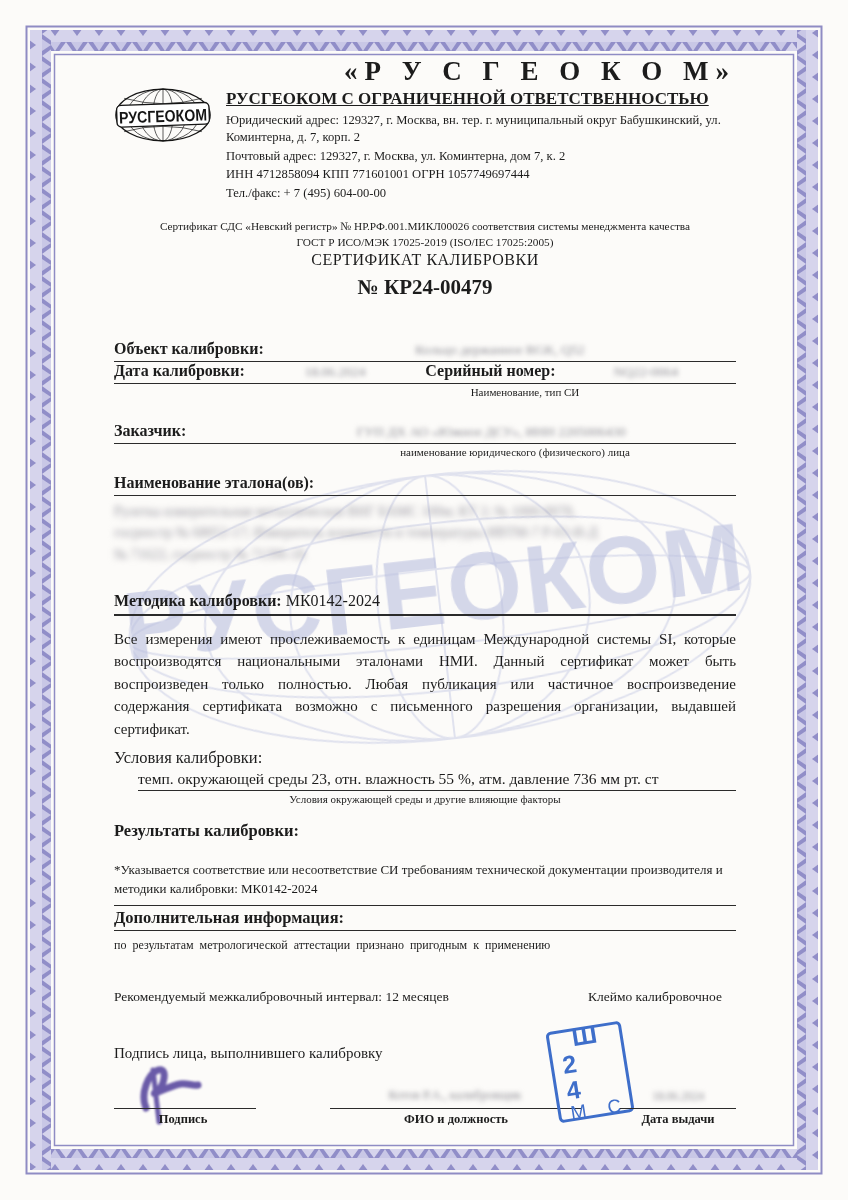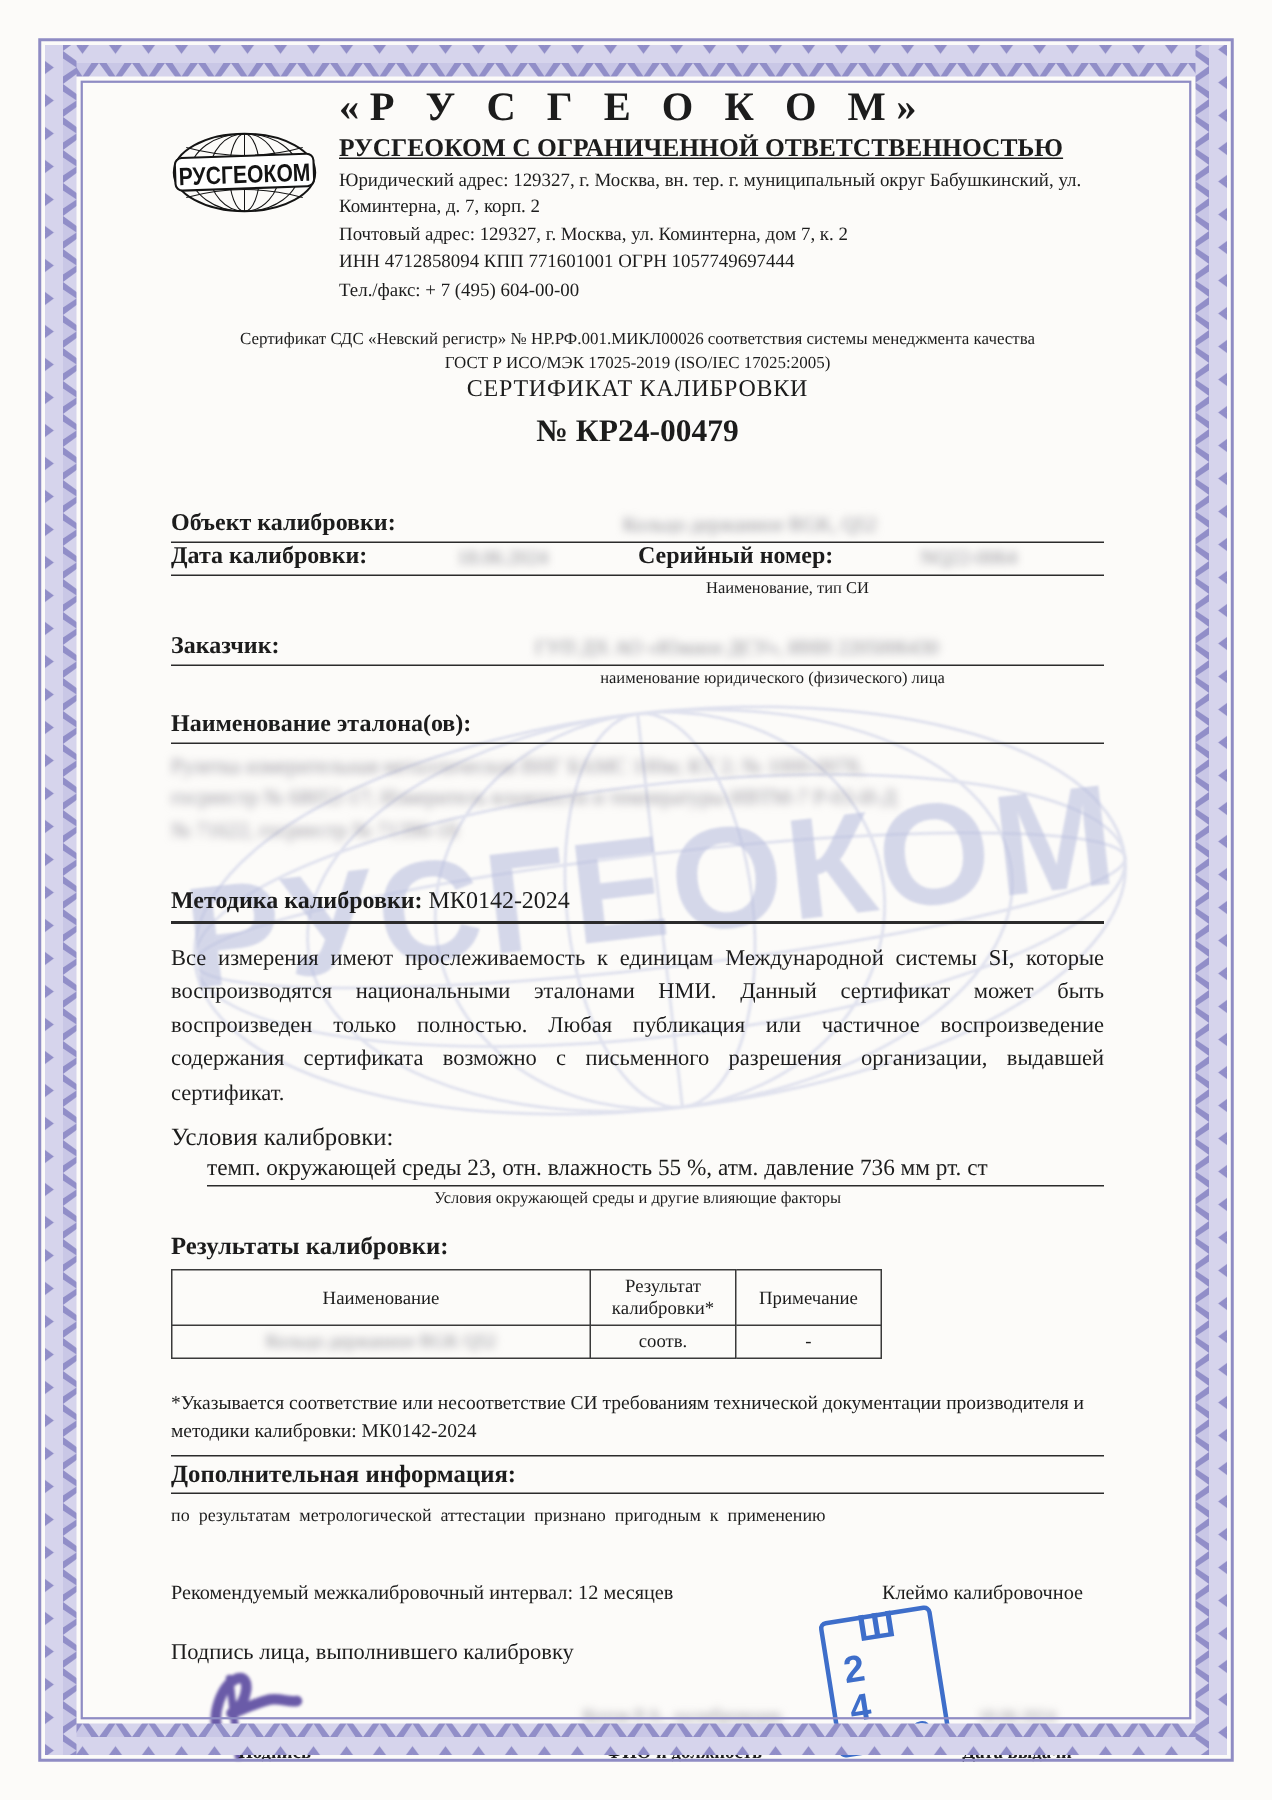--- a/index.html
+++ b/index.html
@@ -7,21 +7,21 @@
         font-family:"Liberation Serif", serif;color:#1c1c1c;}
   .frame{position:absolute;left:0;top:0;z-index:2;pointer-events:none;}
   .watermark{position:absolute;left:116px;top:462px;width:648px;height:290px;z-index:0;
              transform:rotate(-6.5deg);opacity:.5;filter:blur(.7px);}
   .watermark .wm-text{position:absolute;left:8px;top:74px;font-family:"Liberation Sans",sans-serif;
              font-weight:bold;font-size:96px;letter-spacing:3px;color:rgba(122,133,196,.6);white-space:nowrap;}
   .content{position:absolute;left:114px;top:54px;width:622px;z-index:1;}
   
   .hdr{display:flex;align-items:flex-start;}
   .hdr-right{margin-left:14px;flex:1;margin-top:2px;}
-  .co-name{font-size:27px;font-weight:bold;letter-spacing:7px;text-align:left;white-space:nowrap;}
+  .co-name{font-size:27px;font-weight:bold;letter-spacing:7px;text-align:right;white-space:nowrap;}
   .co-form{font-size:17px;font-weight:bold;text-decoration:underline;margin-top:2px;white-space:nowrap;}
   .addr{font-size:12.6px;line-height:1.38;margin-top:3px;width:510px;}
   
   .accr{text-align:center;font-size:11.3px;line-height:1.45;margin-top:16px;}
   
   .title1{text-align:center;font-size:16px;font-weight:normal;letter-spacing:.5px;}
   .title2{text-align:center;font-size:21px;font-weight:bold;margin-top:6px;}
   
   .rows{margin-top:40px;}
   .frow{display:flex;align-items:flex-end;border-bottom:1.6px solid #2b2b2b;padding-bottom:3px;}
@@ -40,21 +40,21 @@
   .res-h{margin-top:16px;font-size:16.5px;font-weight:bold;}
   table.res{border-collapse:collapse;margin-top:5px;font-size:12.5px;}
   table.res th,table.res td{border:1.3px solid #3a3a3a;text-align:center;padding:3px 4px;}
   table.res th{font-weight:normal;}
   .c-name{width:270px;} .c-res{width:88px;} .c-note{width:88px;}
   .footnote{margin-top:20px;font-size:13px;line-height:1.45;border-bottom:1.5px solid #2b2b2b;padding-bottom:6px;}
   .add-h{font-size:16.5px;font-weight:bold;border-bottom:1.5px solid #2b2b2b;padding-bottom:2px;padding-top:2px;}
   .add-t{margin-top:7px;font-size:12px;word-spacing:3px;}
   .brow{display:flex;justify-content:space-between;margin-top:36px;font-size:13.5px;}
   .brow .right{padding-right:14px;}
-  .sign-title{margin-top:24px;font-size:15px;}
+  .sign-title{margin-top:40px;font-size:15px;}
   .sigarea{position:relative;height:86px;margin-top:4px;}
   .sline{position:absolute;border-top:1.4px solid #2b2b2b;}
   .slabel{position:absolute;font-size:12.5px;font-weight:bold;text-align:center;}
   .sval{position:absolute;font-size:12.5px;text-align:center;}
   .stamp{position:absolute;left:438px;top:-40px;width:70px;height:86px;border:3.5px solid #3e6eca;
          border-radius:5px;transform:rotate(-9deg);color:#3e6eca;font-family:"Liberation Sans",sans-serif;
          display:flex;flex-direction:column;align-items:center;justify-content:center;background:transparent;}
   .stamp .s1{font-size:25px;font-weight:bold;line-height:1;}
   .stamp .s2{font-size:25px;font-weight:bold;letter-spacing:9px;line-height:1.05;margin-left:9px;}
   .stamp .s3{font-size:19px;letter-spacing:8px;line-height:1.1;margin-left:8px;}
@@ -176,34 +176,20 @@
         <span>МК0142-2024</span>
       </div>
 
       <div class="para">Все измерения имеют прослеживаемость к единицам Международной системы SI, которые воспроизводятся национальными эталонами НМИ. Данный сертификат может быть воспроизведен только полностью. Любая публикация или частичное воспроизведение содержания сертификата возможно с письменного разрешения организации, выдавшей сертификат.</div>
 
       <div class="cond-h">Условия калибровки:</div>
       <div class="cond-v">темп. окружающей среды 23, отн. влажность 55 %, атм. давление 736 мм рт. ст</div>
       <div class="caption">Условия окружающей среды и другие влияющие факторы</div>
 
       <div class="res-h">Результаты калибровки:</div>
-      <table class="res">
-        <tbody>
-            <tr>
-          <th class="c-name">Наименование</th>
-          <th class="c-res">Результат калибровки*</th>
-          <th class="c-note">Примечание</th>
-        </tr>
-        <tr>
-          <td class="blur">Кольцо держанное RGK Q52</td>
-          <td>соотв.</td>
-          <td>-</td>
-        </tr>
-      </tbody>
-        </table>
 
       <div class="footnote">*Указывается соответствие или несоответствие СИ требованиям технической документации производителя и методики калибровки: МК0142-2024</div>
       <div class="add-h">Дополнительная информация:</div>
       <div class="add-t">по результатам метрологической аттестации признано пригодным к применению</div>
 
       <div class="brow">
         <span>Рекомендуемый межкалибровочный интервал: 12 месяцев</span>
         <span class="right">Клеймо калибровочное</span>
       </div>
 

